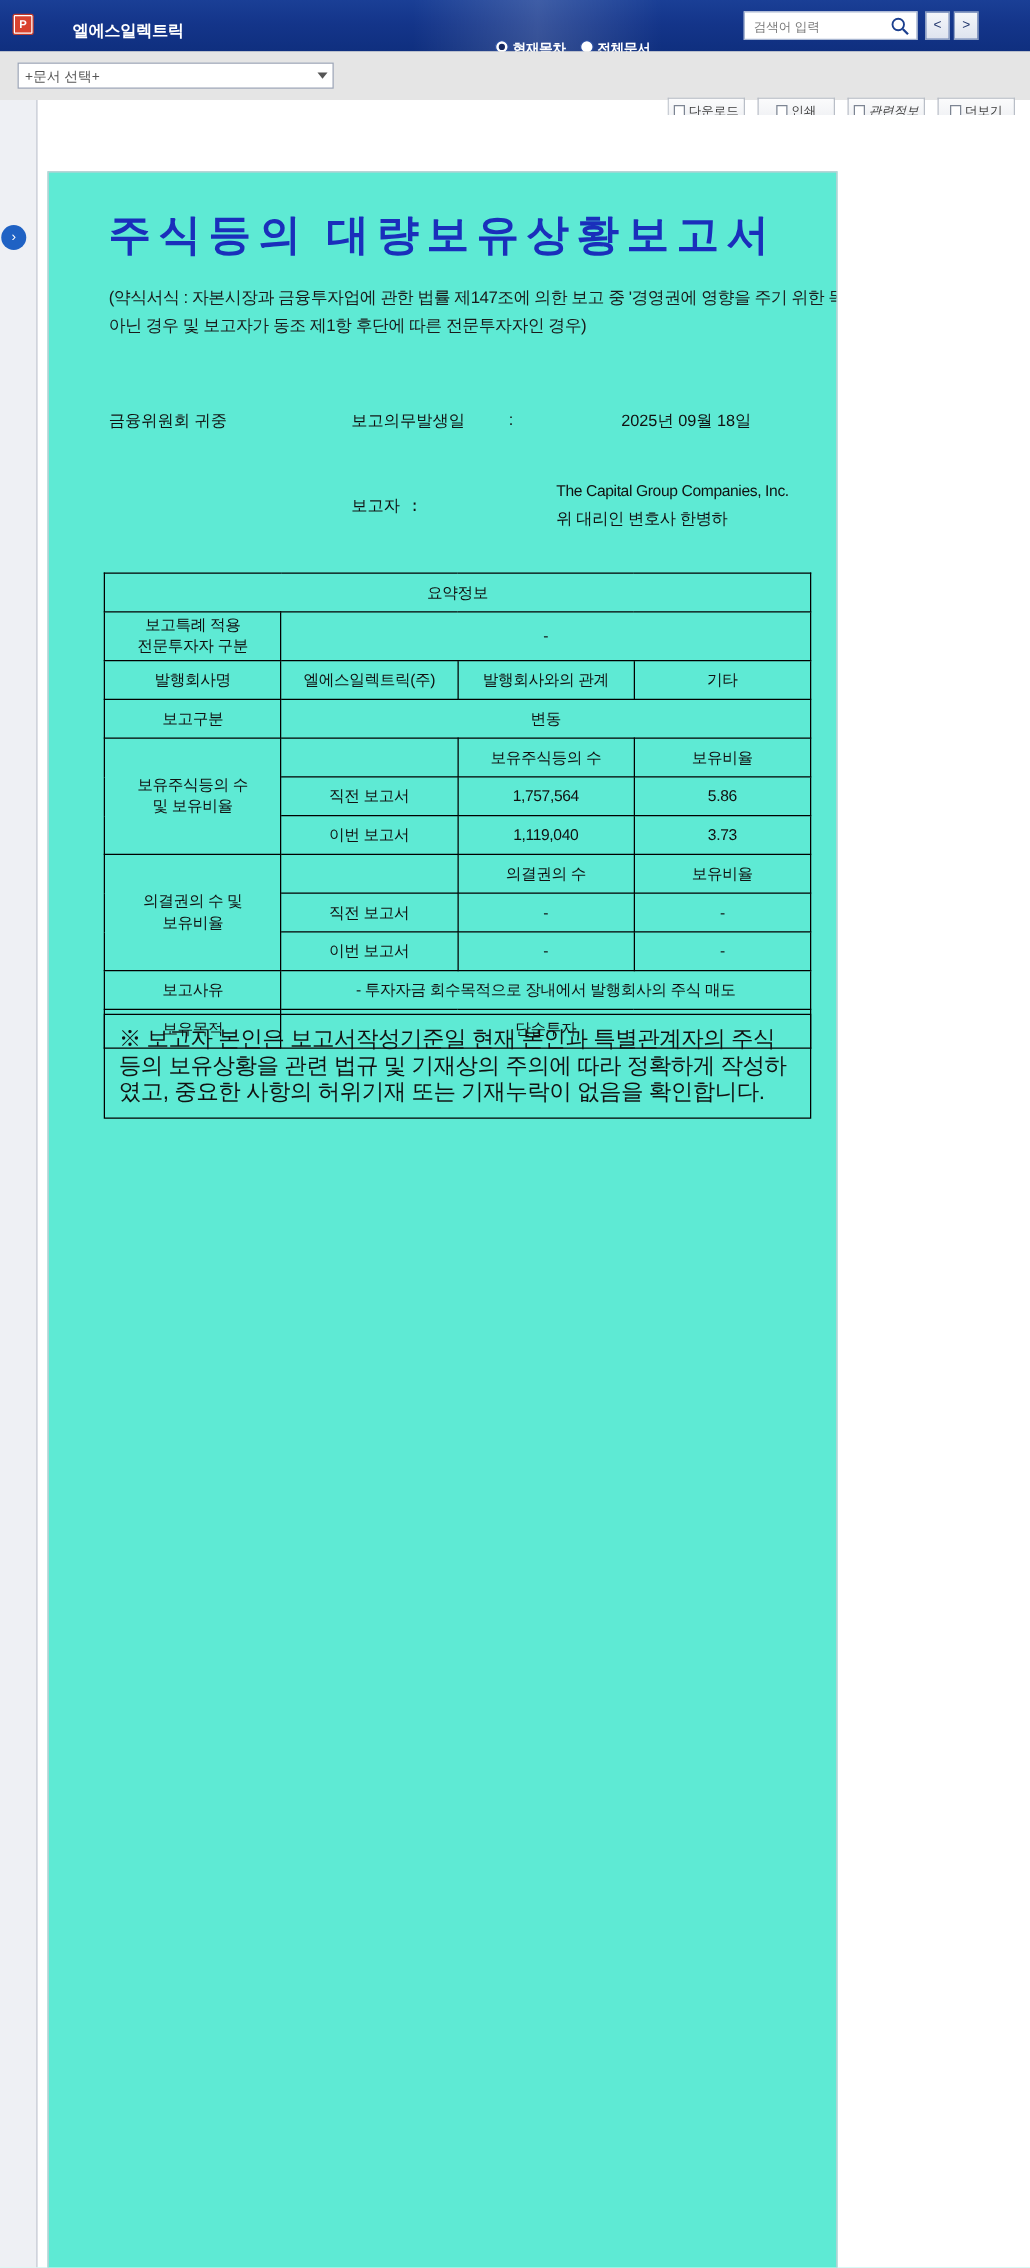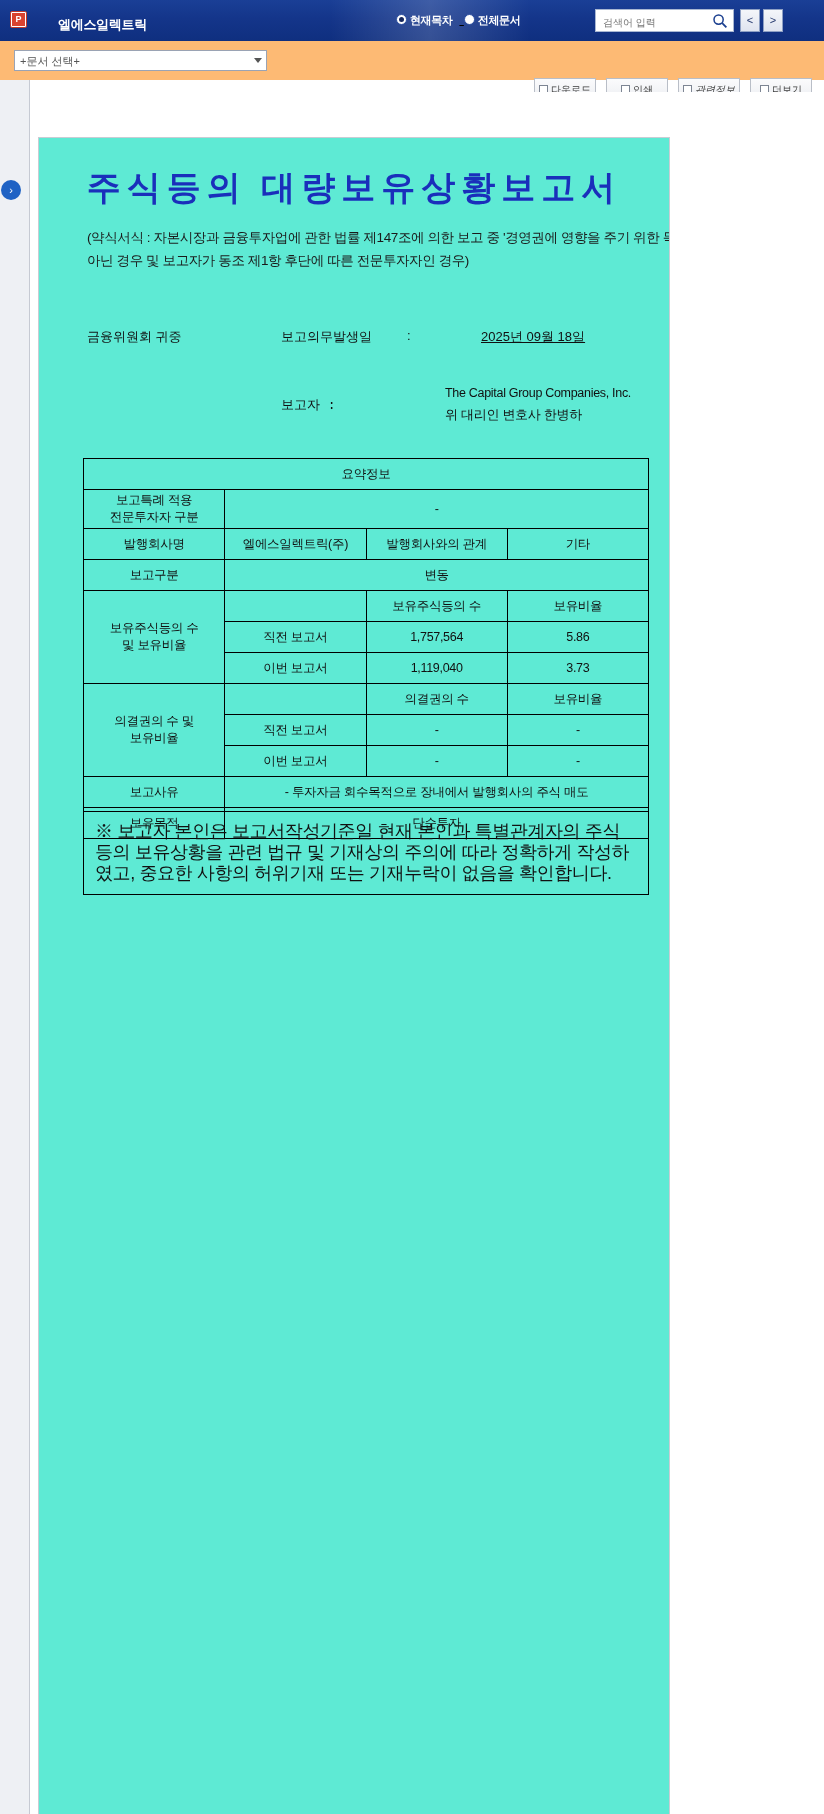--- a/index.html
+++ b/index.html
@@ -58,21 +58,21 @@
   .app-title {
     position: absolute;
     left: 34px; top: 16px;
     color: #ffffff;
     font-size: 13px;
     font-weight: bold;
     letter-spacing: -0.3px;
     margin-left: 24px;
   }
 
-  .radio-group { position: absolute; top: 10px; left: 396px; height: 16px; text-decoration: underline; }
+  .radio-group { position: absolute; top: 29px; left: 396px; height: 16px; text-decoration: underline; }
   .radio-item { display: inline-block; color: #ffffff; font-size: 11px; margin-right: 7px; font-weight: bold; letter-spacing: -0.4px;}
   .radio-dot {
     display: inline-block;
     width: 11px; height: 11px;
     border-radius: 50%;
     background: #ffffff;
     border: 1px solid #2c4fa0;
     vertical-align: -1px;
     margin-right: 3px;
     box-sizing: border-box;
@@ -123,21 +123,21 @@
     line-height: 21px;
   }
   #nav-prev { left: 740px; }
   #nav-next { left: 763px; }
 
   
   .docselect-row {
     position: absolute;
     left: 0; top: 41px;
     width: 824px; height: 39px;
-    background: #fdba74;
+    background: #e5e5e5;
   }
   .docselect {
     position: absolute;
     left: 14px; top: 9px;
     width: 253px; height: 21px;
     border: 1px solid #9aa3b4;
     background: #ffffff;
     box-sizing: border-box;
     font-size: 11px;
     color: #555;
@@ -234,21 +234,21 @@
     line-height: 23px;
     letter-spacing: -0.4px;
   }
 
   
   .meta { position: absolute; left: 48px; top: 190px; width: 640px; font-size: 13px; color: #111; }
   .meta-row { position: relative; height: 27px; }
   .meta-l  { position: absolute; left: 0; }
   .meta-k  { position: absolute; left: 194px; }
   .meta-c  { position: absolute; left: 320px; }
-  .meta-v  { position: absolute; left: 394px; text-decoration: underline; }
+  .meta-v  { position: absolute; left: 410px; }
   .meta-reporter-label { position: absolute; left: 194px; top: 68px; font-size: 13px; font-family: Liberation Mono, monospace; }
   .meta-reporter-1 { position: absolute; left: 358px; top: 58px; font-size: 12.5px; letter-spacing: -0.3px; }
   .meta-reporter-2 { position: absolute; left: 358px; top: 78px; font-size: 13px; letter-spacing: -0.3px; }
 
   
   table.summary {
     position: absolute;
     left: 44px; top: 320px;
     width: 566px;
     border-collapse: collapse;

